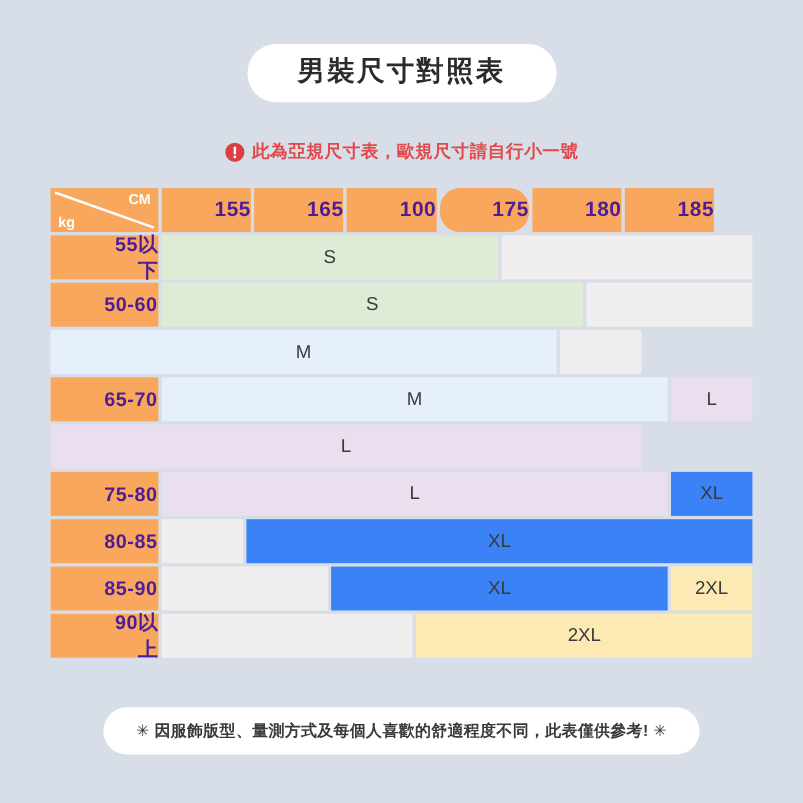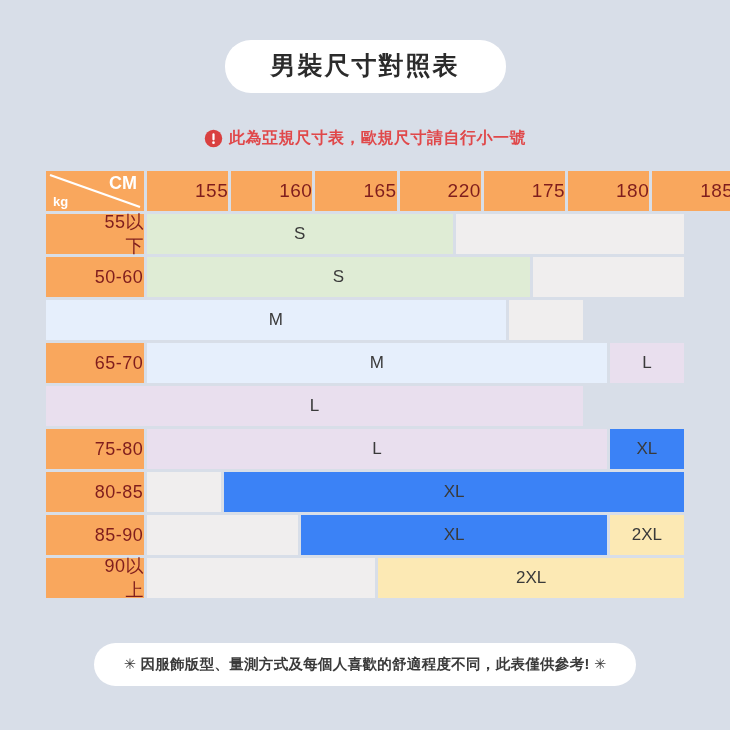--- a/index.html
+++ b/index.html
@@ -91,22 +91,22 @@
     justify-content: center;
     font-size: 17px;
     color: #3a3a3a;
     margin-right: 3px;
   }
   .cell:last-child { margin-right: 0; }
 
   
   .hcell {
     background: #f9a75d;
-    color: #7f1d1d;
-    font-weight: normal;
+    color: #4c1d95;
+    font-weight: bold;
     font-size: 19px;
     letter-spacing: 0.5px;
     padding-left: 48px;
   }
   .rowlabel {
     flex: 0 0 98px;
     font-size: 18px;
   }
   .colhead {
     flex: 1 1 0;
@@ -122,21 +122,21 @@
   .corner svg {
     position: absolute;
     inset: 0;
     width: 100%;
     height: 100%;
   }
   .corner .cm {
     position: absolute;
     top: 2px;
     right: 7px;
-    font-size: 18px;
+    font-size: 13px;
     font-weight: bold;
     color: #ffffff;
   }
   .corner .kg {
     position: absolute;
     bottom: 2px;
     left: 7px;
     font-size: 13px;
     font-weight: bold;
     color: #ffffff;
@@ -191,24 +191,23 @@
   <div class="table" id="size-table">
       <div class="row">
         <div class="cell corner">
           <svg viewBox="0 0 98 40" preserveAspectRatio="none">
             <line x1="4" y1="4" x2="94" y2="36" stroke="#ffffff" stroke-width="2.2"></line>
           </svg>
           <span class="cm">CM</span>
           <span class="kg">kg</span>
         </div>
         <div class="cell hcell colhead" style="flex: 0 0 74.1429px;">155</div>
-        <div class="cell hcell colhead" style="flex: 0 0 74.1429px;">160</div>
         <div class="cell hcell colhead" style="flex: 0 0 74.1429px;">165</div>
-        <div class="cell hcell colhead" style="flex: 0 0 74.1429px;">220</div>
-        <div class="cell hcell colhead" style="flex: 0 0 74.1429px;">175</div>
+        <div class="cell hcell colhead" style="flex: 0 0 74.1429px;">100</div>
+        <div class="cell hcell colhead" style="flex: 0 0 74.1429px; border-radius: 18px;">175</div>
         <div class="cell hcell colhead" style="flex: 0 0 74.1429px;">180</div>
         <div class="cell hcell colhead" style="flex: 0 0 74.1429px;">185</div>
       </div>
       <div class="row">
         <div class="cell hcell rowlabel">55以下</div>
         <div class="cell c-green" style="flex: 0 0 305.571px;">S</div>
         <div class="cell c-gray" style="flex: 0 0 228.429px;"></div>
       </div>
       <div class="row">
         <div class="cell hcell rowlabel">50-60</div>

